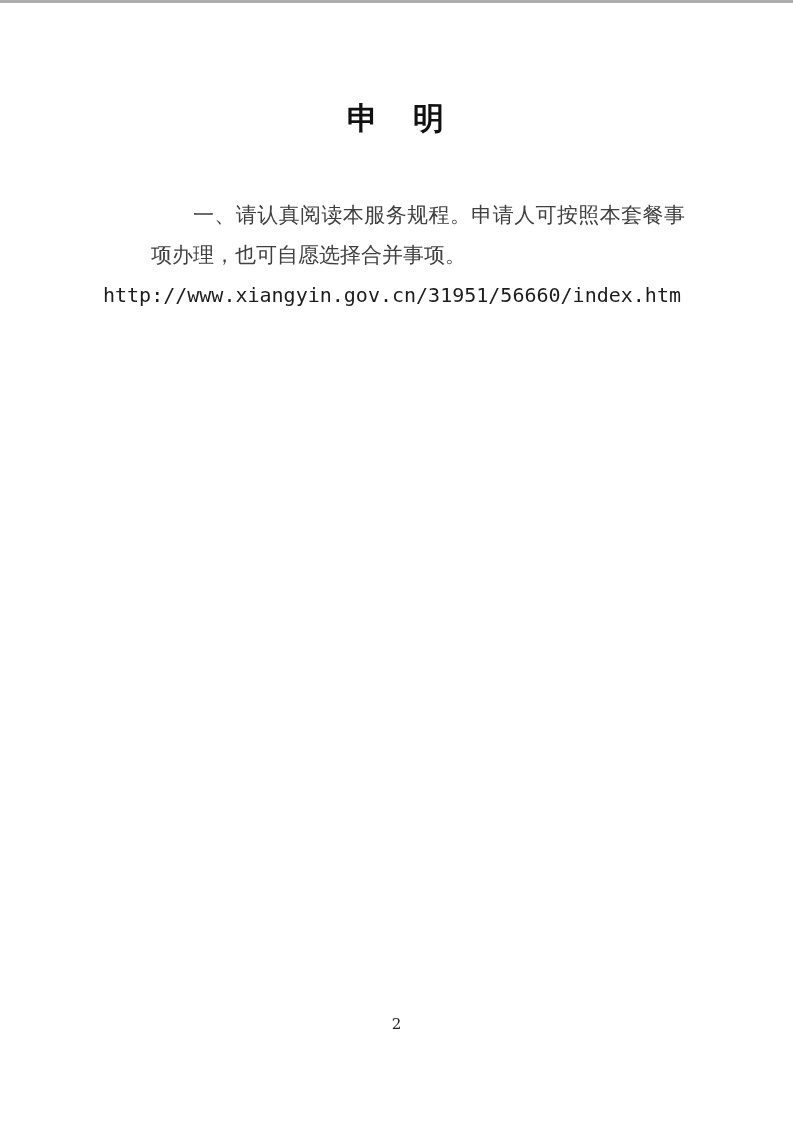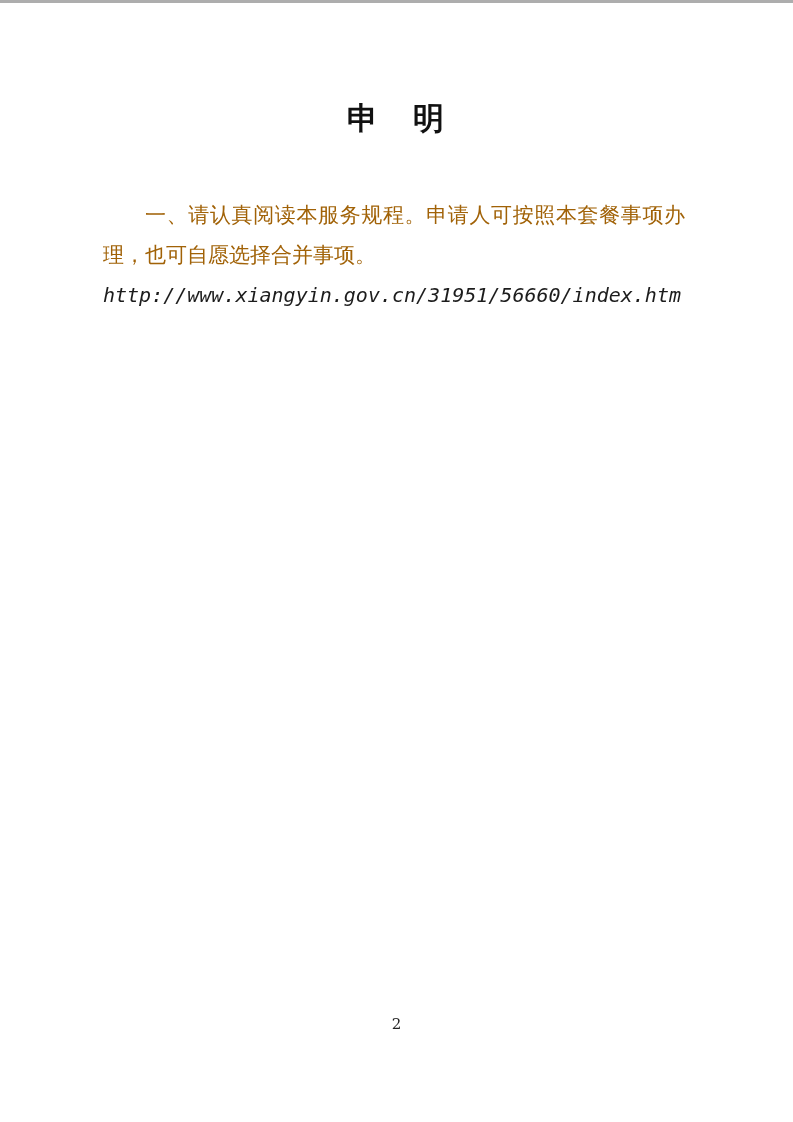--- a/index.html
+++ b/index.html
@@ -31,37 +31,37 @@
     color: #111111;
   }
   .doc-body {
     margin-top: 54px;
     padding-left: 103px;
     padding-right: 108px;
     font-family: "DejaVu Serif", "Liberation Serif", serif;
     font-size: 21px;
     line-height: 40px;
     text-align: justify;
-    color: #a16207;
+    color: #404040;
+    margin-left: 48px;
   }
   .doc-body p {
     margin: 0;
     text-indent: 2em;
   }
   .doc-url {
     margin: 0;
     padding-left: 103px;
     padding-right: 60px;
     font-family: "DejaVu Sans Mono", "Liberation Mono", monospace;
     font-size: 20px;
     line-height: 40px;
     letter-spacing: 0px;
     color: #1c1c1c;
     white-space: nowrap;
-    font-style: italic;
   }
   .page-number {
     position: absolute;
     left: 0;
     right: 0;
     top: 1012px;
     text-align: center;
     font-family: "DejaVu Serif", "Liberation Serif", serif;
     font-size: 15px;
     color: #222222;

